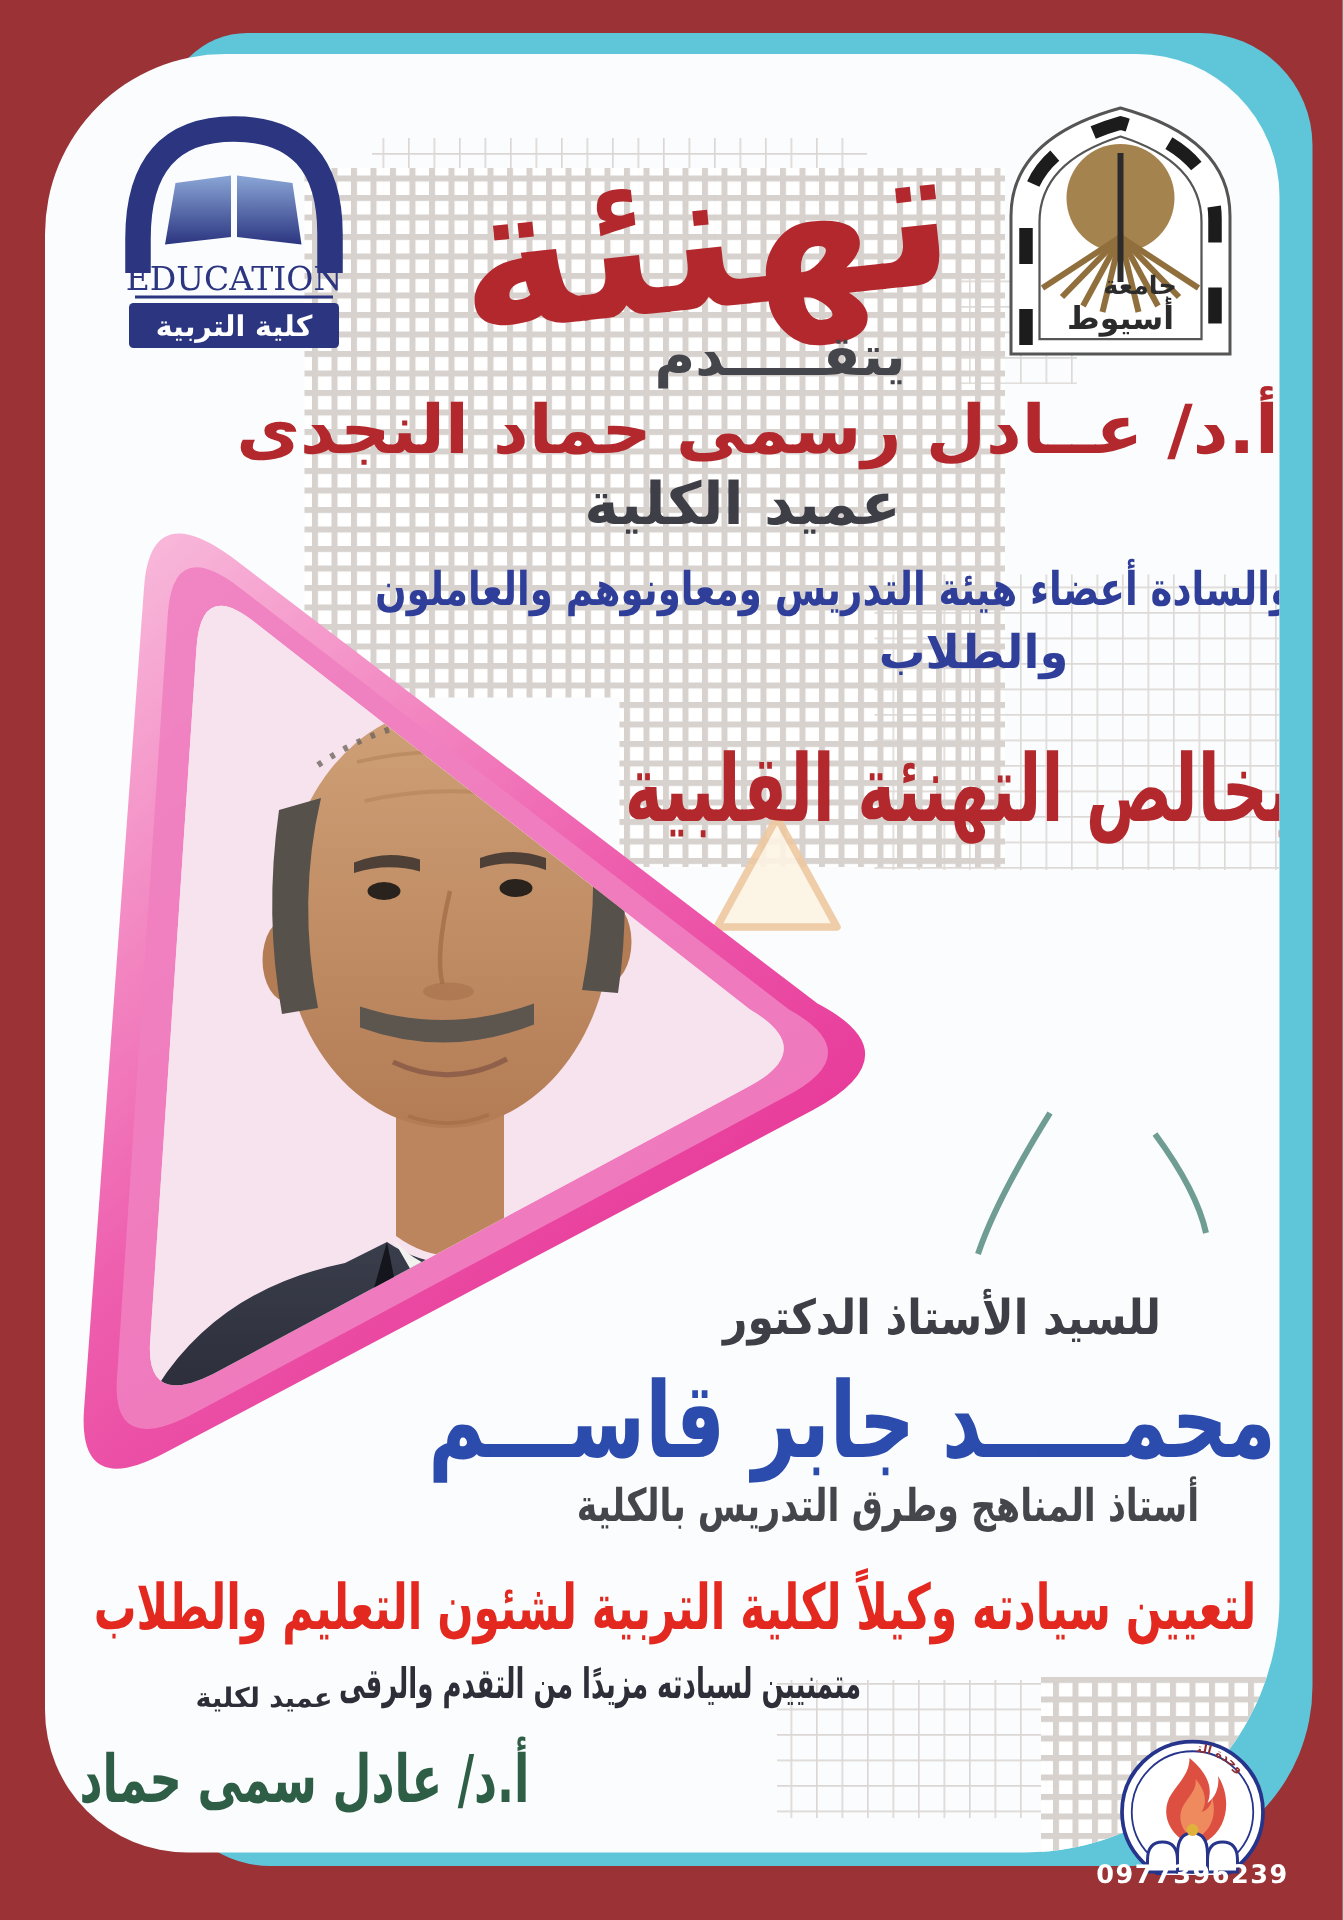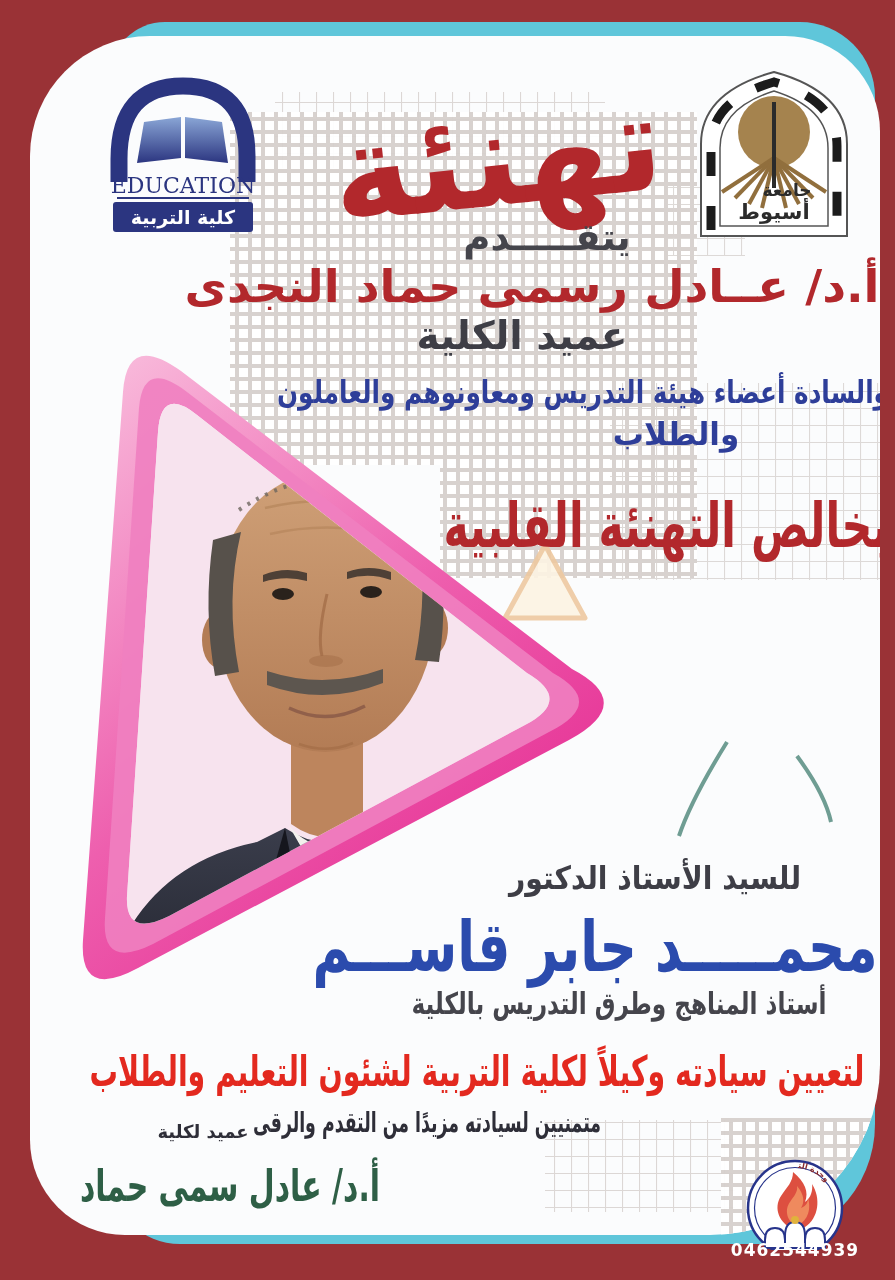--- a/index.html
+++ b/index.html
@@ -11,21 +11,20 @@
   .teal-band{
     position:absolute;left:110px;top:22px;width:765px;height:1222px;
     background:#5fc6da;
     border-radius:55px 75px 120px 70px;
   }
   .white-card{
     position:absolute;left:30px;top:36px;width:823px;height:1199px;
     background:#fbfcfd;
     border-radius:120px 95px 170px 95px;
     overflow:hidden;
-    padding-left:27px;
   }
   .white-card svg{display:block;width:823px;height:1199px;}
   .ar{direction:rtl;}
   .unit-logo{position:absolute;left:730px;top:1146px;width:130px;height:104px;}
   .phone{
     position:absolute;left:722px;top:1240px;width:146px;
     text-align:center;color:#ffffff;font-weight:bold;font-size:17px;
     letter-spacing:1px;font-family:"DejaVu Sans", sans-serif;
   }
 </style>
@@ -235,15 +234,15 @@
     <g transform="translate(65,62)" stroke="#27348b" stroke-width="2" fill="#ffffff">
       <path d="M-30,40 v-8 q0,-12 10,-12 q10,0 10,12 v8 z"></path>
       <path d="M-10,40 v-12 q0,-14 10,-14 q10,0 10,14 v12 z"></path>
       <path d="M10,40 v-8 q0,-12 10,-12 q10,0 10,12 v8 z"></path>
       <circle cx="0" cy="12" r="4" fill="#e0b23c" stroke="none"></circle>
     </g>
     <text font-size="8" font-weight="bold" fill="#8a2e33" class="ar">
       <textPath href="#unitArc" startOffset="14%">وحدة التصميمات وطباعة الإعلانات</textPath>
     </text>
   </svg>
-  <div class="phone">0462544939</div>
+  <div class="phone">0977396239</div>
 
 </div>
 
 </body></html>

